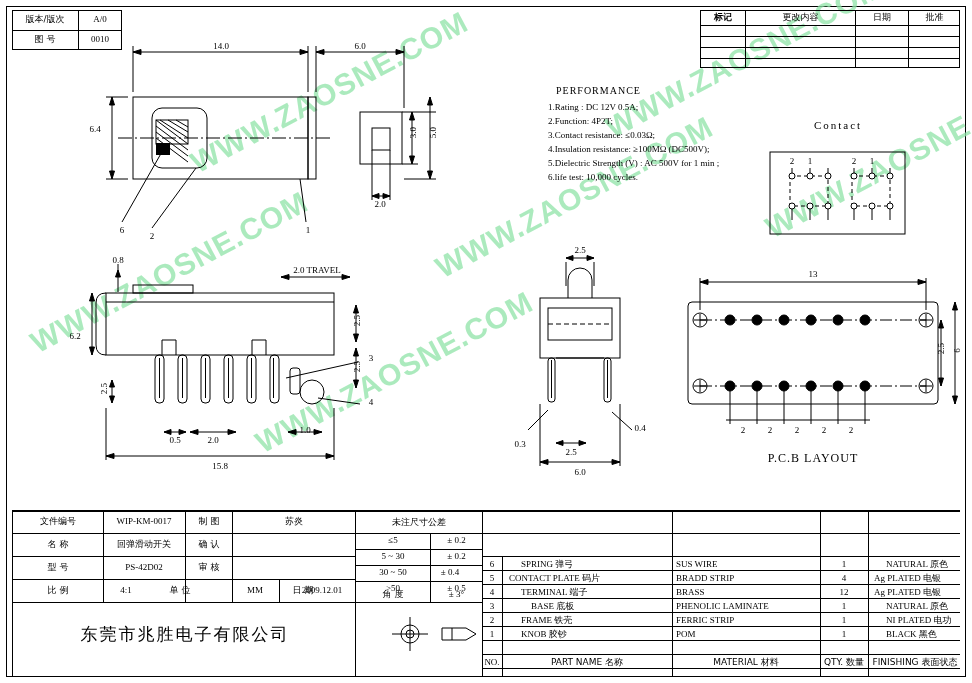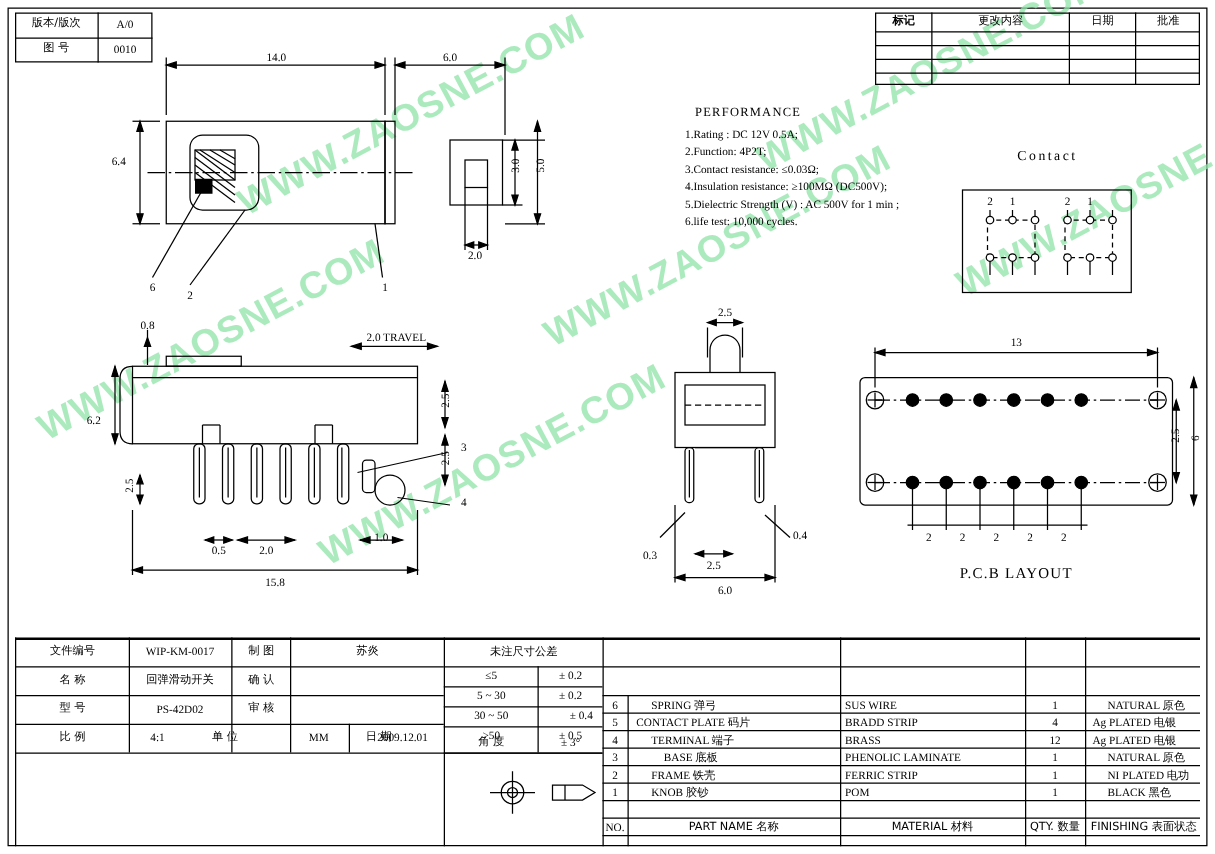--- a/index.html
+++ b/index.html
@@ -400,38 +400,39 @@
   <div class="line hl" style="left:355px;top:565px;width:127px;"></div>
   <div class="line hl" style="left:355px;top:581px;width:127px;"></div>
   <div class="line vl" style="left:430px;top:533px;height:69px;"></div>
 
   <div class="tc cn" style="left:357px;top:518px;width:124px;">未注尺寸公差</div>
   <div class="tc" style="left:357px;top:536px;width:72px;">≤5</div>
   <div class="tc" style="left:432px;top:536px;width:49px;">± 0.2</div>
   <div class="tc" style="left:357px;top:552px;width:72px;">5 ~ 30</div>
   <div class="tc" style="left:432px;top:552px;width:49px;">± 0.2</div>
   <div class="tc" style="left:357px;top:568px;width:72px;">30 ~ 50</div>
-  <div class="tc" style="left:432px;top:568px;width:36px;margin-left:15px;">± 0.4</div>
+  <div class="tc" style="left:432px;top:568px;width:36px;">± 0.4</div>
   <div class="tc" style="left:357px;top:584px;width:72px;">&gt;50</div>
   <div class="tc" style="left:432px;top:584px;width:49px;">± 0.5</div>
   <div class="tc cn" style="left:357px;top:590px;width:72px;">角  度</div>
   <div class="tc" style="left:432px;top:590px;width:49px;">± 3°</div>
 
   <div class="line hl" style="left:355px;top:602px;width:127px;"></div>
   <svg width="972" height="683" style="pointer-events:none;">
     <g stroke="#000" fill="none" stroke-width="1">
       <circle cx="410" cy="634" r="9"></circle>
       <circle cx="410" cy="634" r="4"></circle>
       <line x1="392" y1="634" x2="428" y2="634"></line>
       <line x1="410" y1="617" x2="410" y2="651"></line>
       <path d="M442,628 h24 l10,6 l-10,6 h-24 z"></path>
       <line x1="452" y1="628" x2="452" y2="640"></line>
     </g>
   </svg>
 
+  <div class="tc cn" style="left:30px;top:626px;width:310px;font-size:17px;letter-spacing:2px;">东莞市兆胜电子有限公司</div>
 
   <div class="line hl" style="left:482px;top:533px;width:478px;"></div>
   <div class="line hl" style="left:482px;top:556px;width:478px;"></div>
   <div class="line hl" style="left:482px;top:570px;width:478px;"></div>
   <div class="line hl" style="left:482px;top:584px;width:478px;"></div>
   <div class="line hl" style="left:482px;top:598px;width:478px;"></div>
   <div class="line hl" style="left:482px;top:612px;width:478px;"></div>
   <div class="line hl" style="left:482px;top:626px;width:478px;"></div>
   <div class="line hl" style="left:482px;top:640px;width:478px;"></div>
   <div class="line hl" style="left:482px;top:654px;width:478px;"></div>

